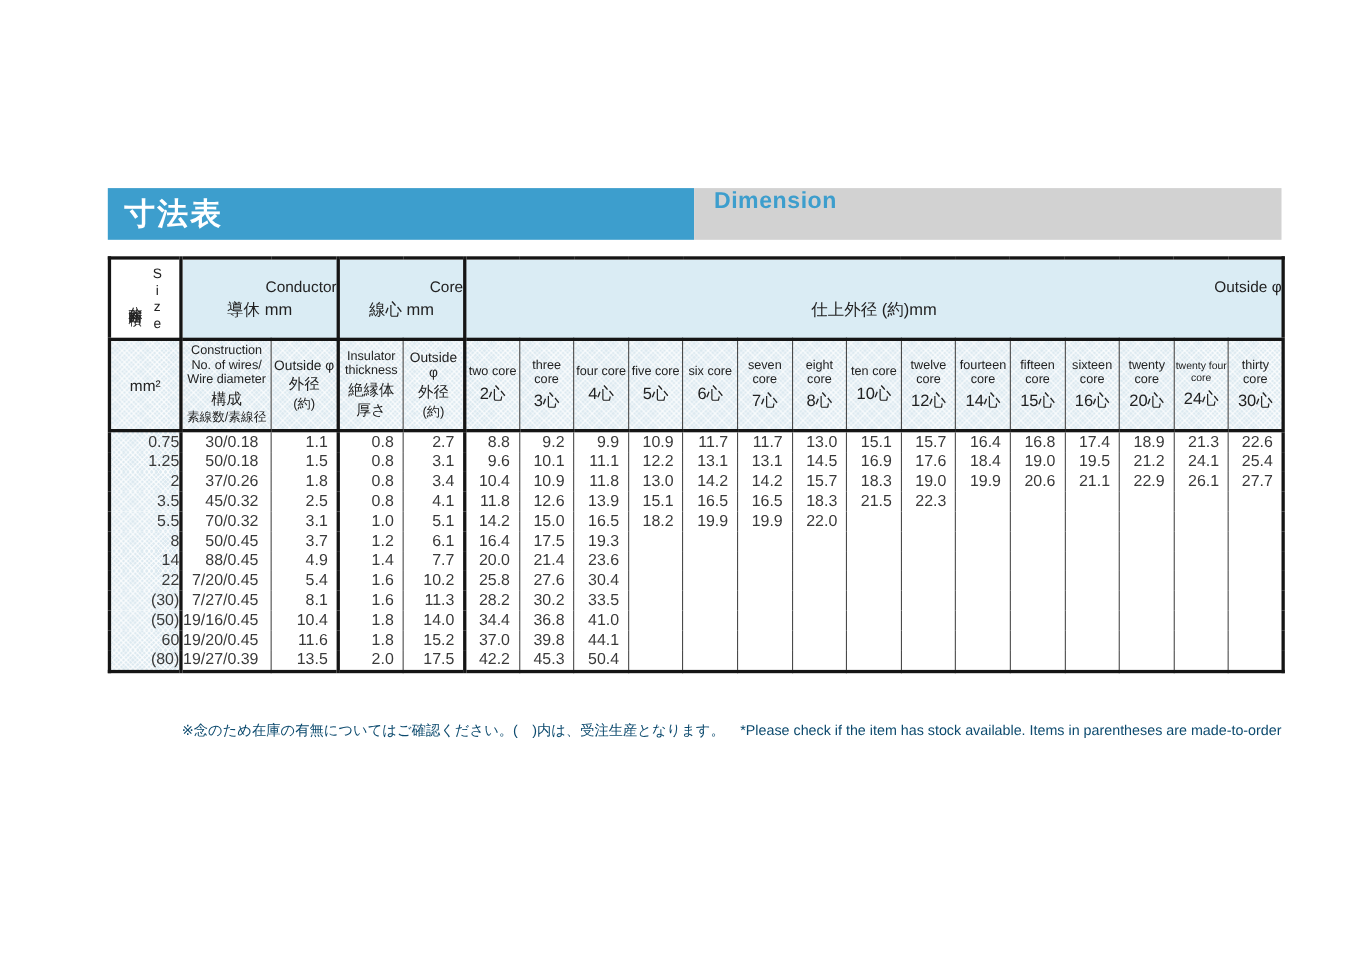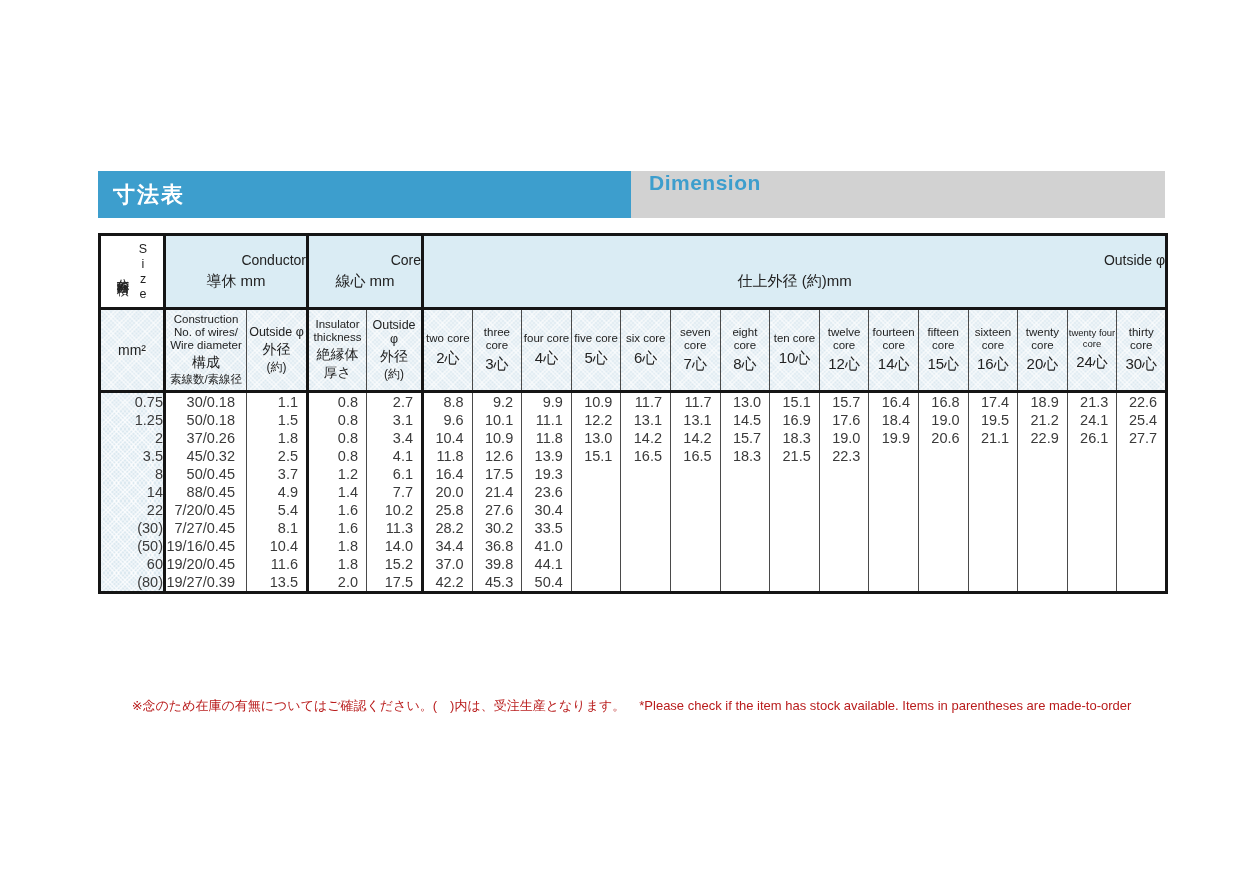--- a/index.html
+++ b/index.html
@@ -3,21 +3,21 @@
 <meta charset="utf-8">
 <style>
   * { margin:0; padding:0; box-sizing:border-box; }
   html,body { width:1241px; height:875px; background:#ffffff;
     font-family:"Liberation Sans","DejaVu Sans",sans-serif; color:#222; }
   .page { position:relative; width:1241px; height:875px; background:#fff; overflow:hidden; }
 
   
   .titlebar { position:absolute; top:171px; left:98px; width:1067px; height:47px; display:flex; }
   .titlebar .jp-bar { width:533px; height:47px; background:#3d9ecd; display:flex; align-items:center; padding-left:15px; }
-  .titlebar .jp-bar span { color:#fff; font-size:22px; font-weight:bold; letter-spacing:2px; }
+  .titlebar .jp-bar span { color:#fff; font-size:28px; font-weight:bold; letter-spacing:2px; }
   .titlebar .en-bar { width:534px; height:47px; background:#d2d2d2; display:flex; align-items:flex-start; padding-left:18px; }
   .titlebar .en-bar span { color:#3d9ecd; font-size:21px; font-weight:bold; letter-spacing:0.5px; }
 
   
   .tbl-wrap { position:absolute; top:233px; left:98px; width:1067px; }
   table { border-collapse:collapse; table-layout:fixed; width:1067px; border:3px solid #151515; }
   th, td { border-right:1.5px solid #4a4a4a; overflow:hidden; }
   th:last-child, td:last-child { border-right:none; }
   .thick-r { border-right:3px solid #151515 !important; }
 
@@ -47,22 +47,22 @@
   .cc-en { font-size:11.5px; line-height:1.1; }
   .cc-small .cc-en { font-size:9.5px; }
   .cc-num { font-size:15px; margin-top:4px; }
 
   tbody td { height:18px; line-height:18px; font-size:14.5px; color:#3a3a3a; background:#fff;
     text-align:right; padding-right:8px; white-space:nowrap; }
   tbody td.size-cell { text-align:right; padding-right:0; }
   tbody td.cons-cell { padding-right:11px; }
 
   
-  .footnote { position:absolute; top:697px; left:98px; width:1067px; text-align:center;
-    font-size:13px; color:#b91c1c; white-space:nowrap; }
+  .footnote { position:absolute; top:655px; left:98px; width:1067px; text-align:right;
+    font-size:13px; color:#0c4a6e; white-space:nowrap; }
   .footnote .fn-en { margin-left:14px; }
 </style>
 </head>
 <body>
 
 <div class="page">
 
   <div class="titlebar">
     <div class="jp-bar">
       <span>寸法表</span>
@@ -289,20 +289,42 @@
             <td class="">21.5</td>
             <td class="">22.3</td>
             <td class=""></td>
             <td class=""></td>
             <td class=""></td>
             <td class=""></td>
             <td class=""></td>
             <td class=""></td>
           </tr>
           <tr>
+            <td class="size-cell pattern thick-r">5.5</td>
+            <td class="cons-cell">70/0.32</td>
+            <td class="thick-r">3.1</td>
+            <td class="">1.0</td>
+            <td class="thick-r">5.1</td>
+            <td class="">14.2</td>
+            <td class="">15.0</td>
+            <td class="">16.5</td>
+            <td class="">18.2</td>
+            <td class="">19.9</td>
+            <td class="">19.9</td>
+            <td class="">22.0</td>
+            <td class=""></td>
+            <td class=""></td>
+            <td class=""></td>
+            <td class=""></td>
+            <td class=""></td>
+            <td class=""></td>
+            <td class=""></td>
+            <td class=""></td>
+          </tr>
+          <tr>
             <td class="size-cell pattern thick-r">8</td>
             <td class="cons-cell">50/0.45</td>
             <td class="thick-r">3.7</td>
             <td class="">1.2</td>
             <td class="thick-r">6.1</td>
             <td class="">16.4</td>
             <td class="">17.5</td>
             <td class="">19.3</td>
             <td class=""></td>
             <td class=""></td>

